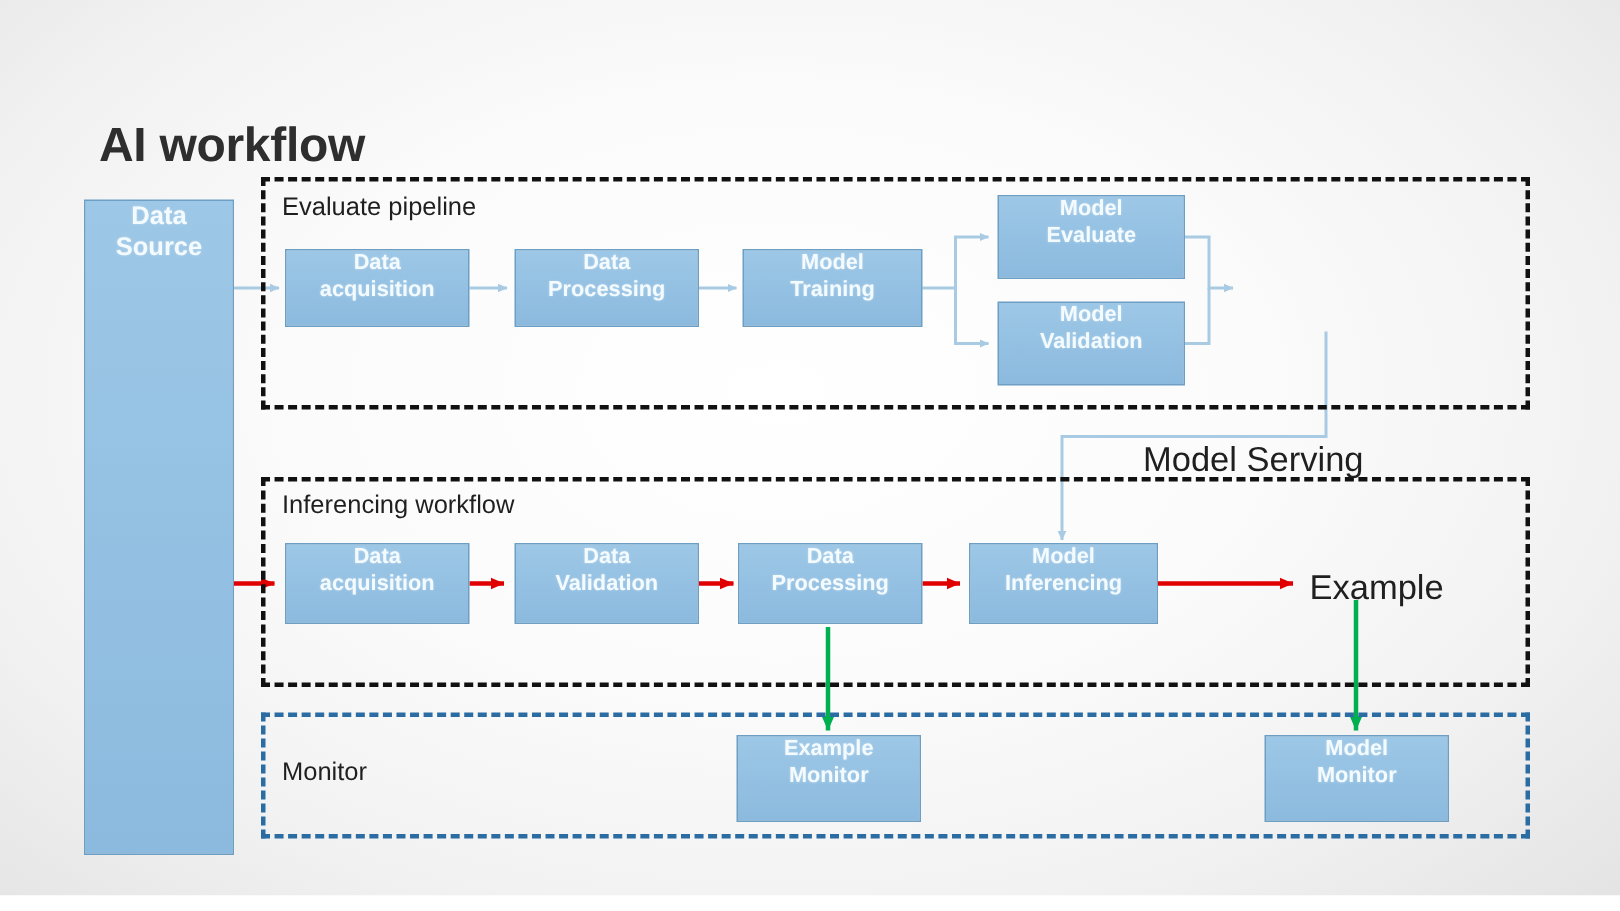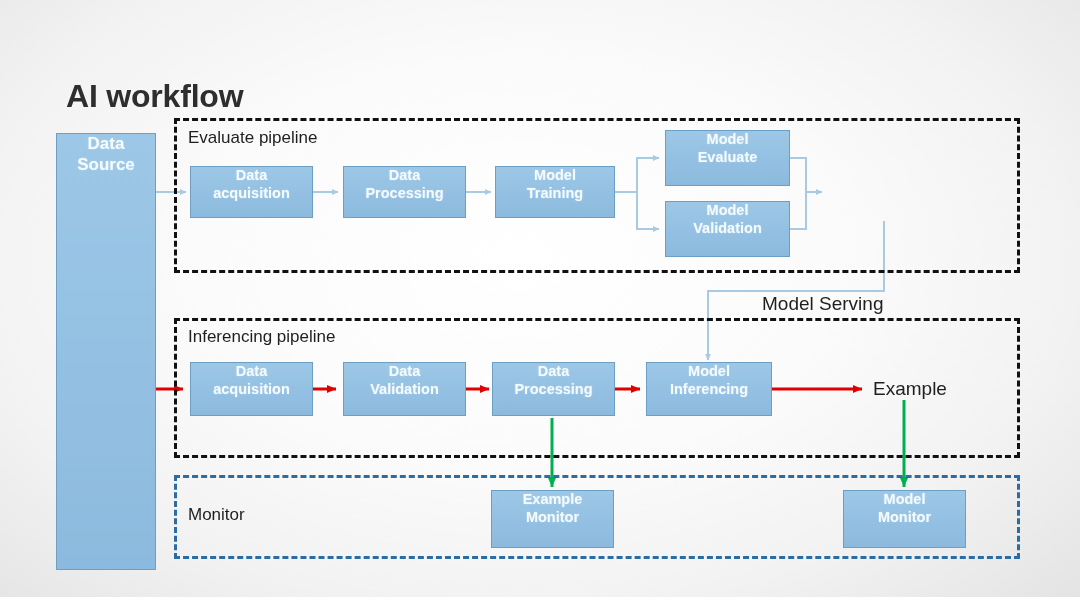--- a/index.html
+++ b/index.html
@@ -81,21 +81,21 @@
     white-space: nowrap;
     z-index: 4;
   }
   #ttl-training    { left: 188px; top: 128px; }
   #ttl-inferencing { left: 188px; top: 327px; }
   #ttl-monitor     { left: 188px; top: 505px; }
 
   
   .free-label {
     position: absolute;
-    font-size: 19px;
+    font-size: 23px;
     color: #1f1f1f;
     white-space: nowrap;
     z-index: 4;
   }
   #lbl-model-serving { left: 762px; top: 293px; }
   #lbl-result        { left: 873px; top: 378px; }
 </style>
 </head>
 <body>
 
@@ -142,21 +142,21 @@
     </g>
   </svg>
 
   <div class="title">AI workflow</div>
 
   <div class="group group-black" id="grp-training"></div>
   <div class="group group-black" id="grp-inferencing"></div>
   <div class="group group-blue" id="grp-monitor"></div>
 
   <div class="group-title" id="ttl-training">Evaluate pipeline</div>
-  <div class="group-title" id="ttl-inferencing">Inferencing pipeline</div>
+  <div class="group-title" id="ttl-inferencing">Inferencing workflow</div>
   <div class="group-title" id="ttl-monitor">Monitor</div>
 
   <div class="node" id="data-source">
     <span class="lbl">Data
 Source</span>
   </div>
 
   <div class="node" style="left:190px;  top:166px; width:123px; height:52px;">
     <span class="lbl">Data
 acquisition</span>

